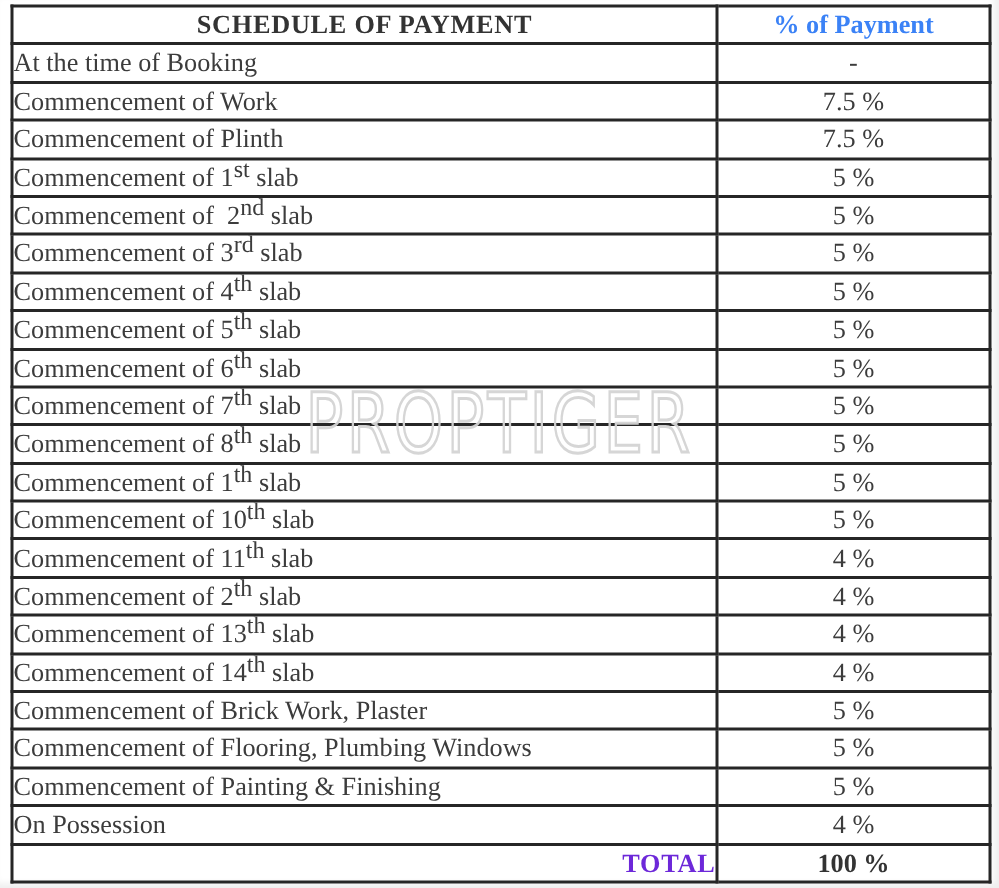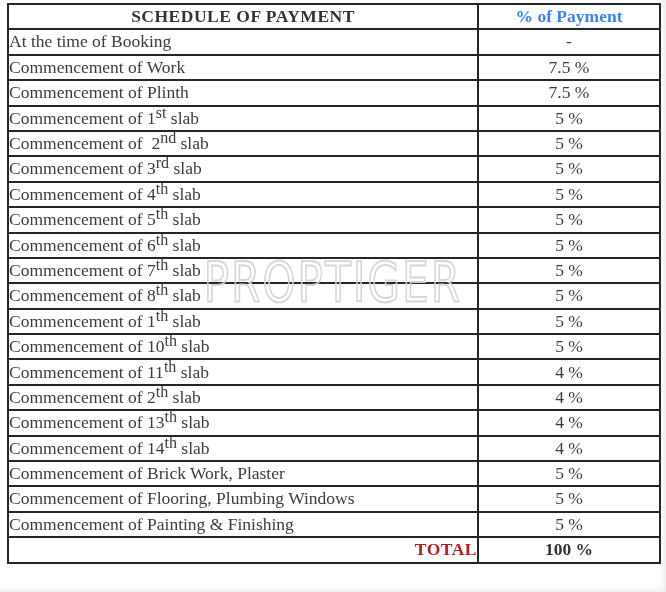--- a/index.html
+++ b/index.html
@@ -61,21 +61,21 @@
   .sup {
     font-size: 16px;
     vertical-align: 6px;
     line-height: 0;
   }
   td.total-label {
     text-align: right;
     font-weight: bold;
     padding-right: 10px;
     font-size: 19px;
-    color: #b91c1c;
+    color: #6d28d9;
     letter-spacing: 0.5px;
   }
   td.total-value {
     text-align: center;
     font-weight: bold;
     font-size: 18px;
     color: #333333;
     margin-top: 22px;
   }
   .watermark {
@@ -205,20 +205,24 @@
   <tr>
     <td class="milestone"><span class="pre">Commencement of Flooring, Plumbing Windows</span><span class="sup"></span><span class="post"></span></td>
     <td class="percent">5 %</td>
   </tr>
 
   <tr>
     <td class="milestone"><span class="pre">Commencement of Painting &amp; Finishing</span><span class="sup"></span><span class="post"></span></td>
     <td class="percent">5 %</td>
   </tr>
 
+  <tr>
+    <td class="milestone"><span class="pre">On Possession</span><span class="sup"></span><span class="post"></span></td>
+    <td class="percent">4 %</td>
+  </tr>
 </tbody>
     <tfoot>
       <tr>
         <td class="total-label">TOTAL</td>
         <td class="total-value">100 %</td>
       </tr>
     </tfoot>
   </table>
 
   <div class="watermark">PROPTIGER</div>

